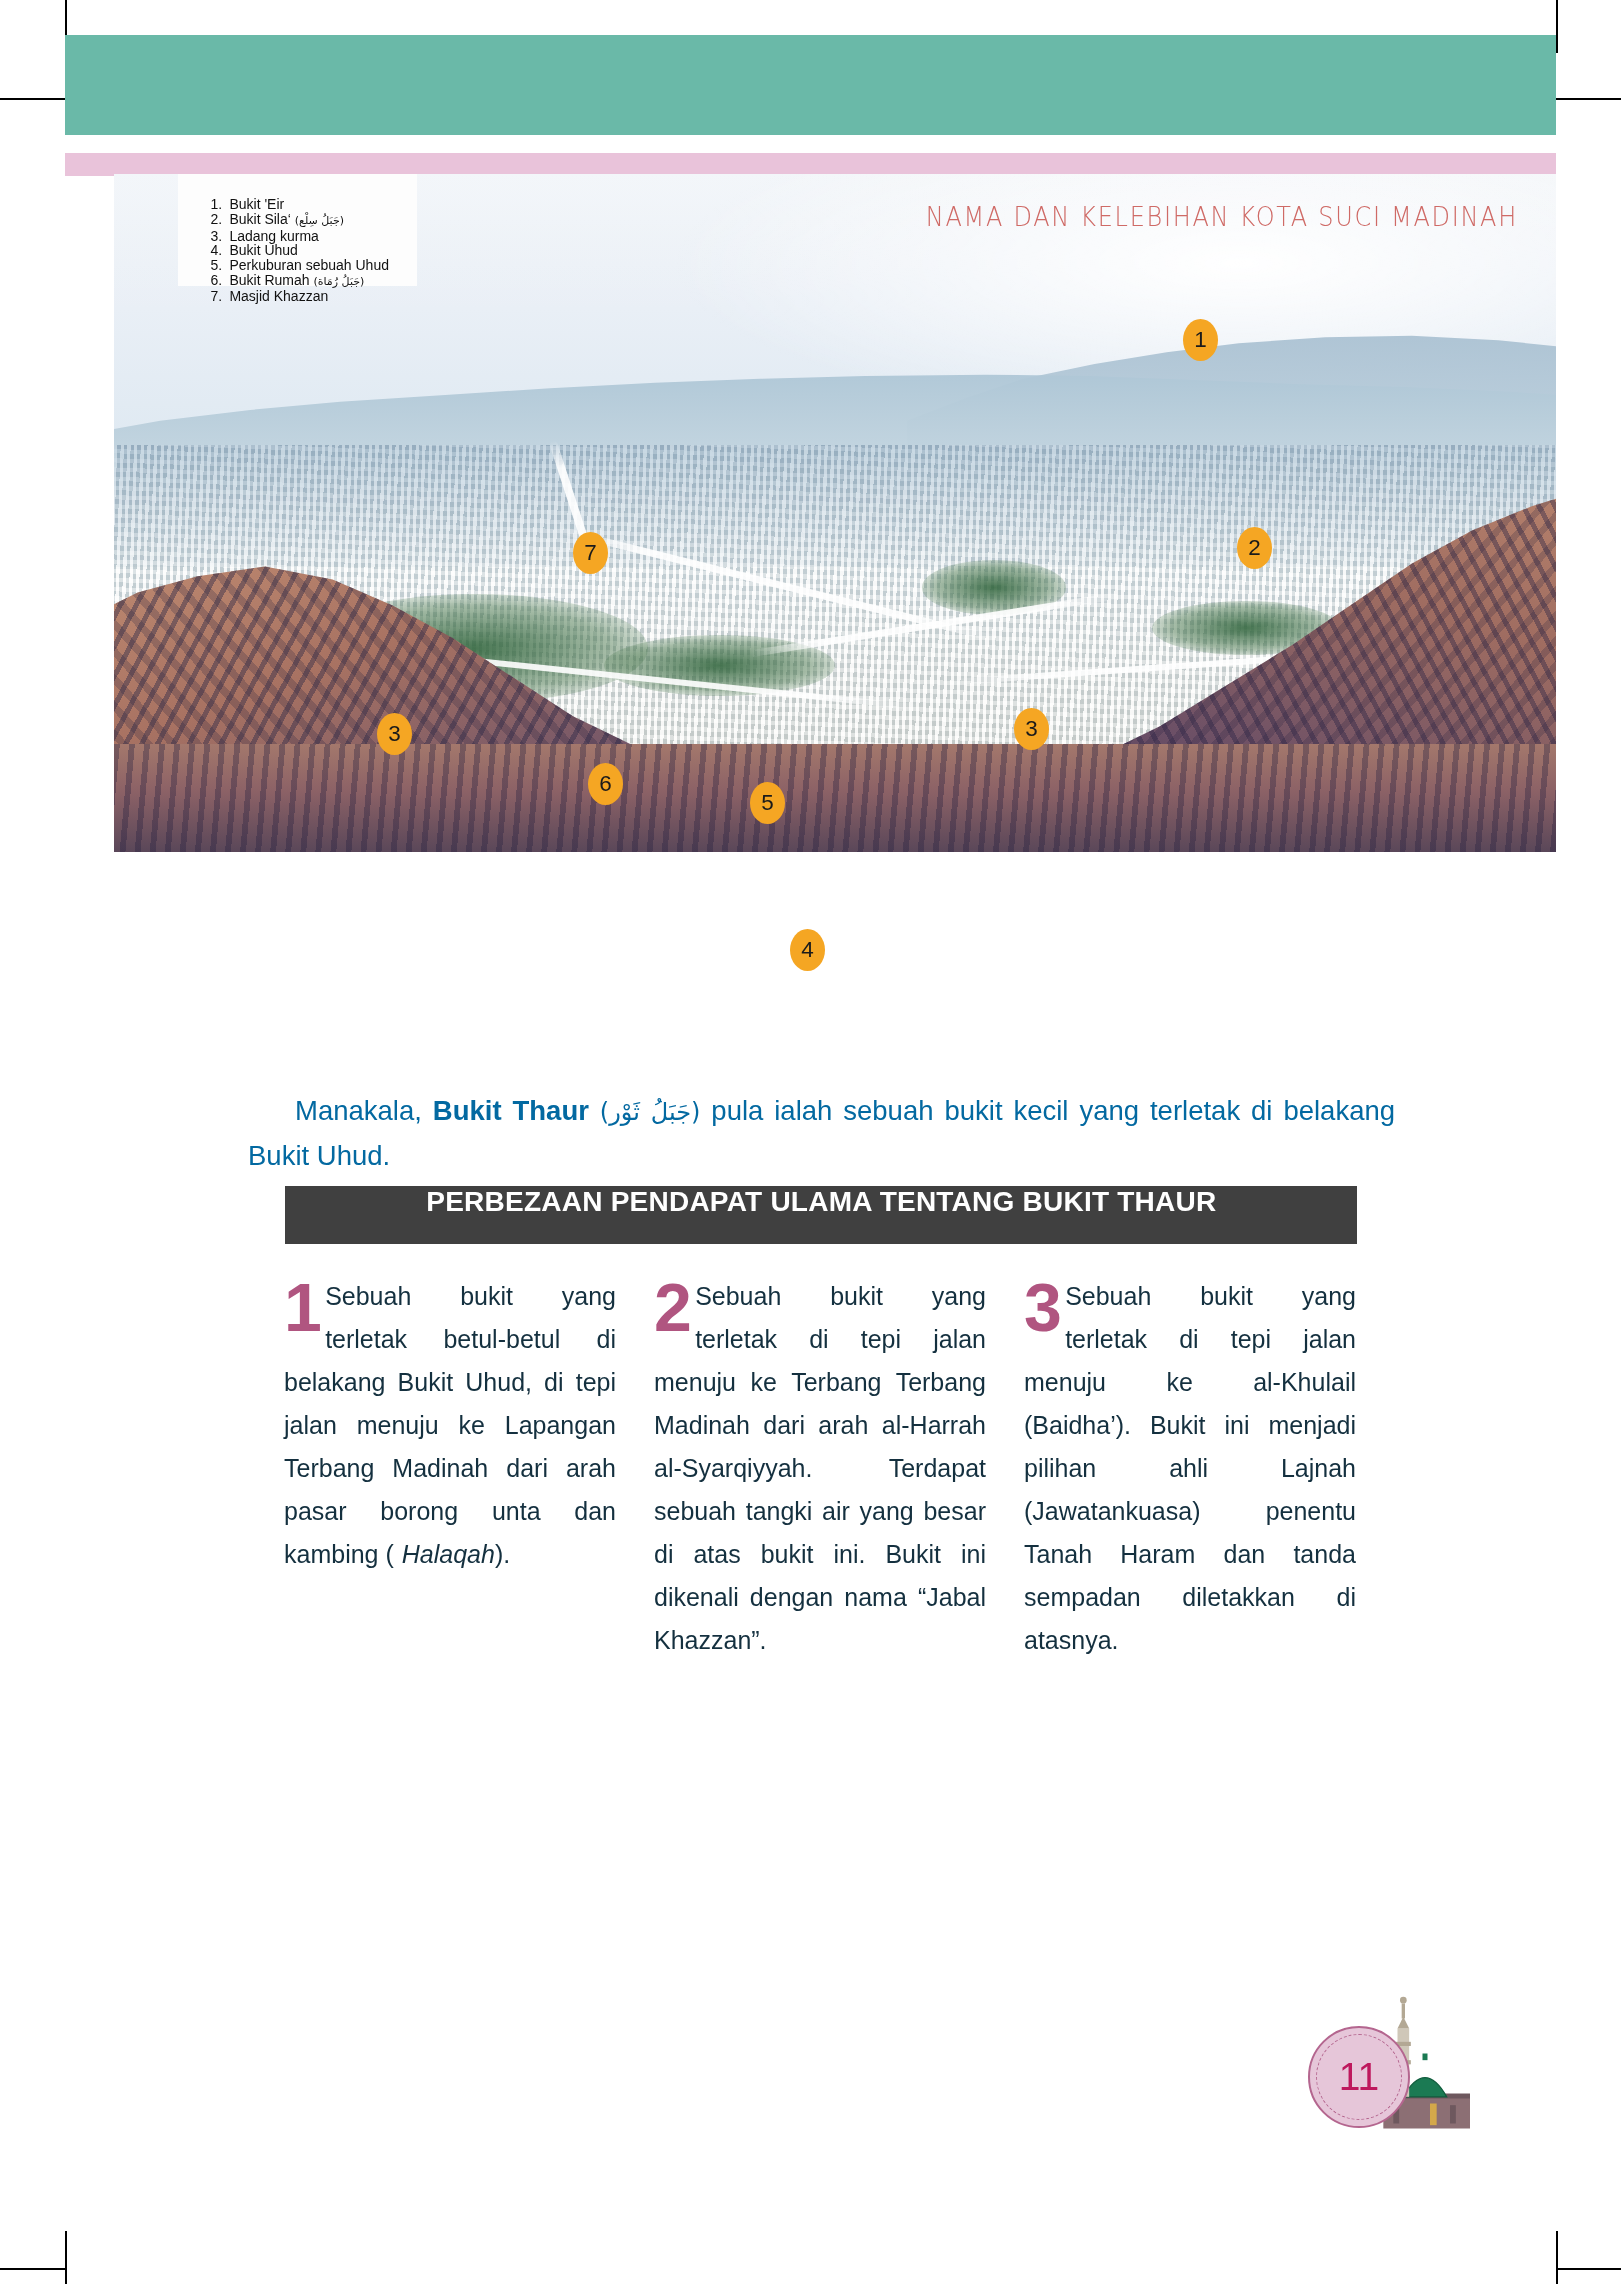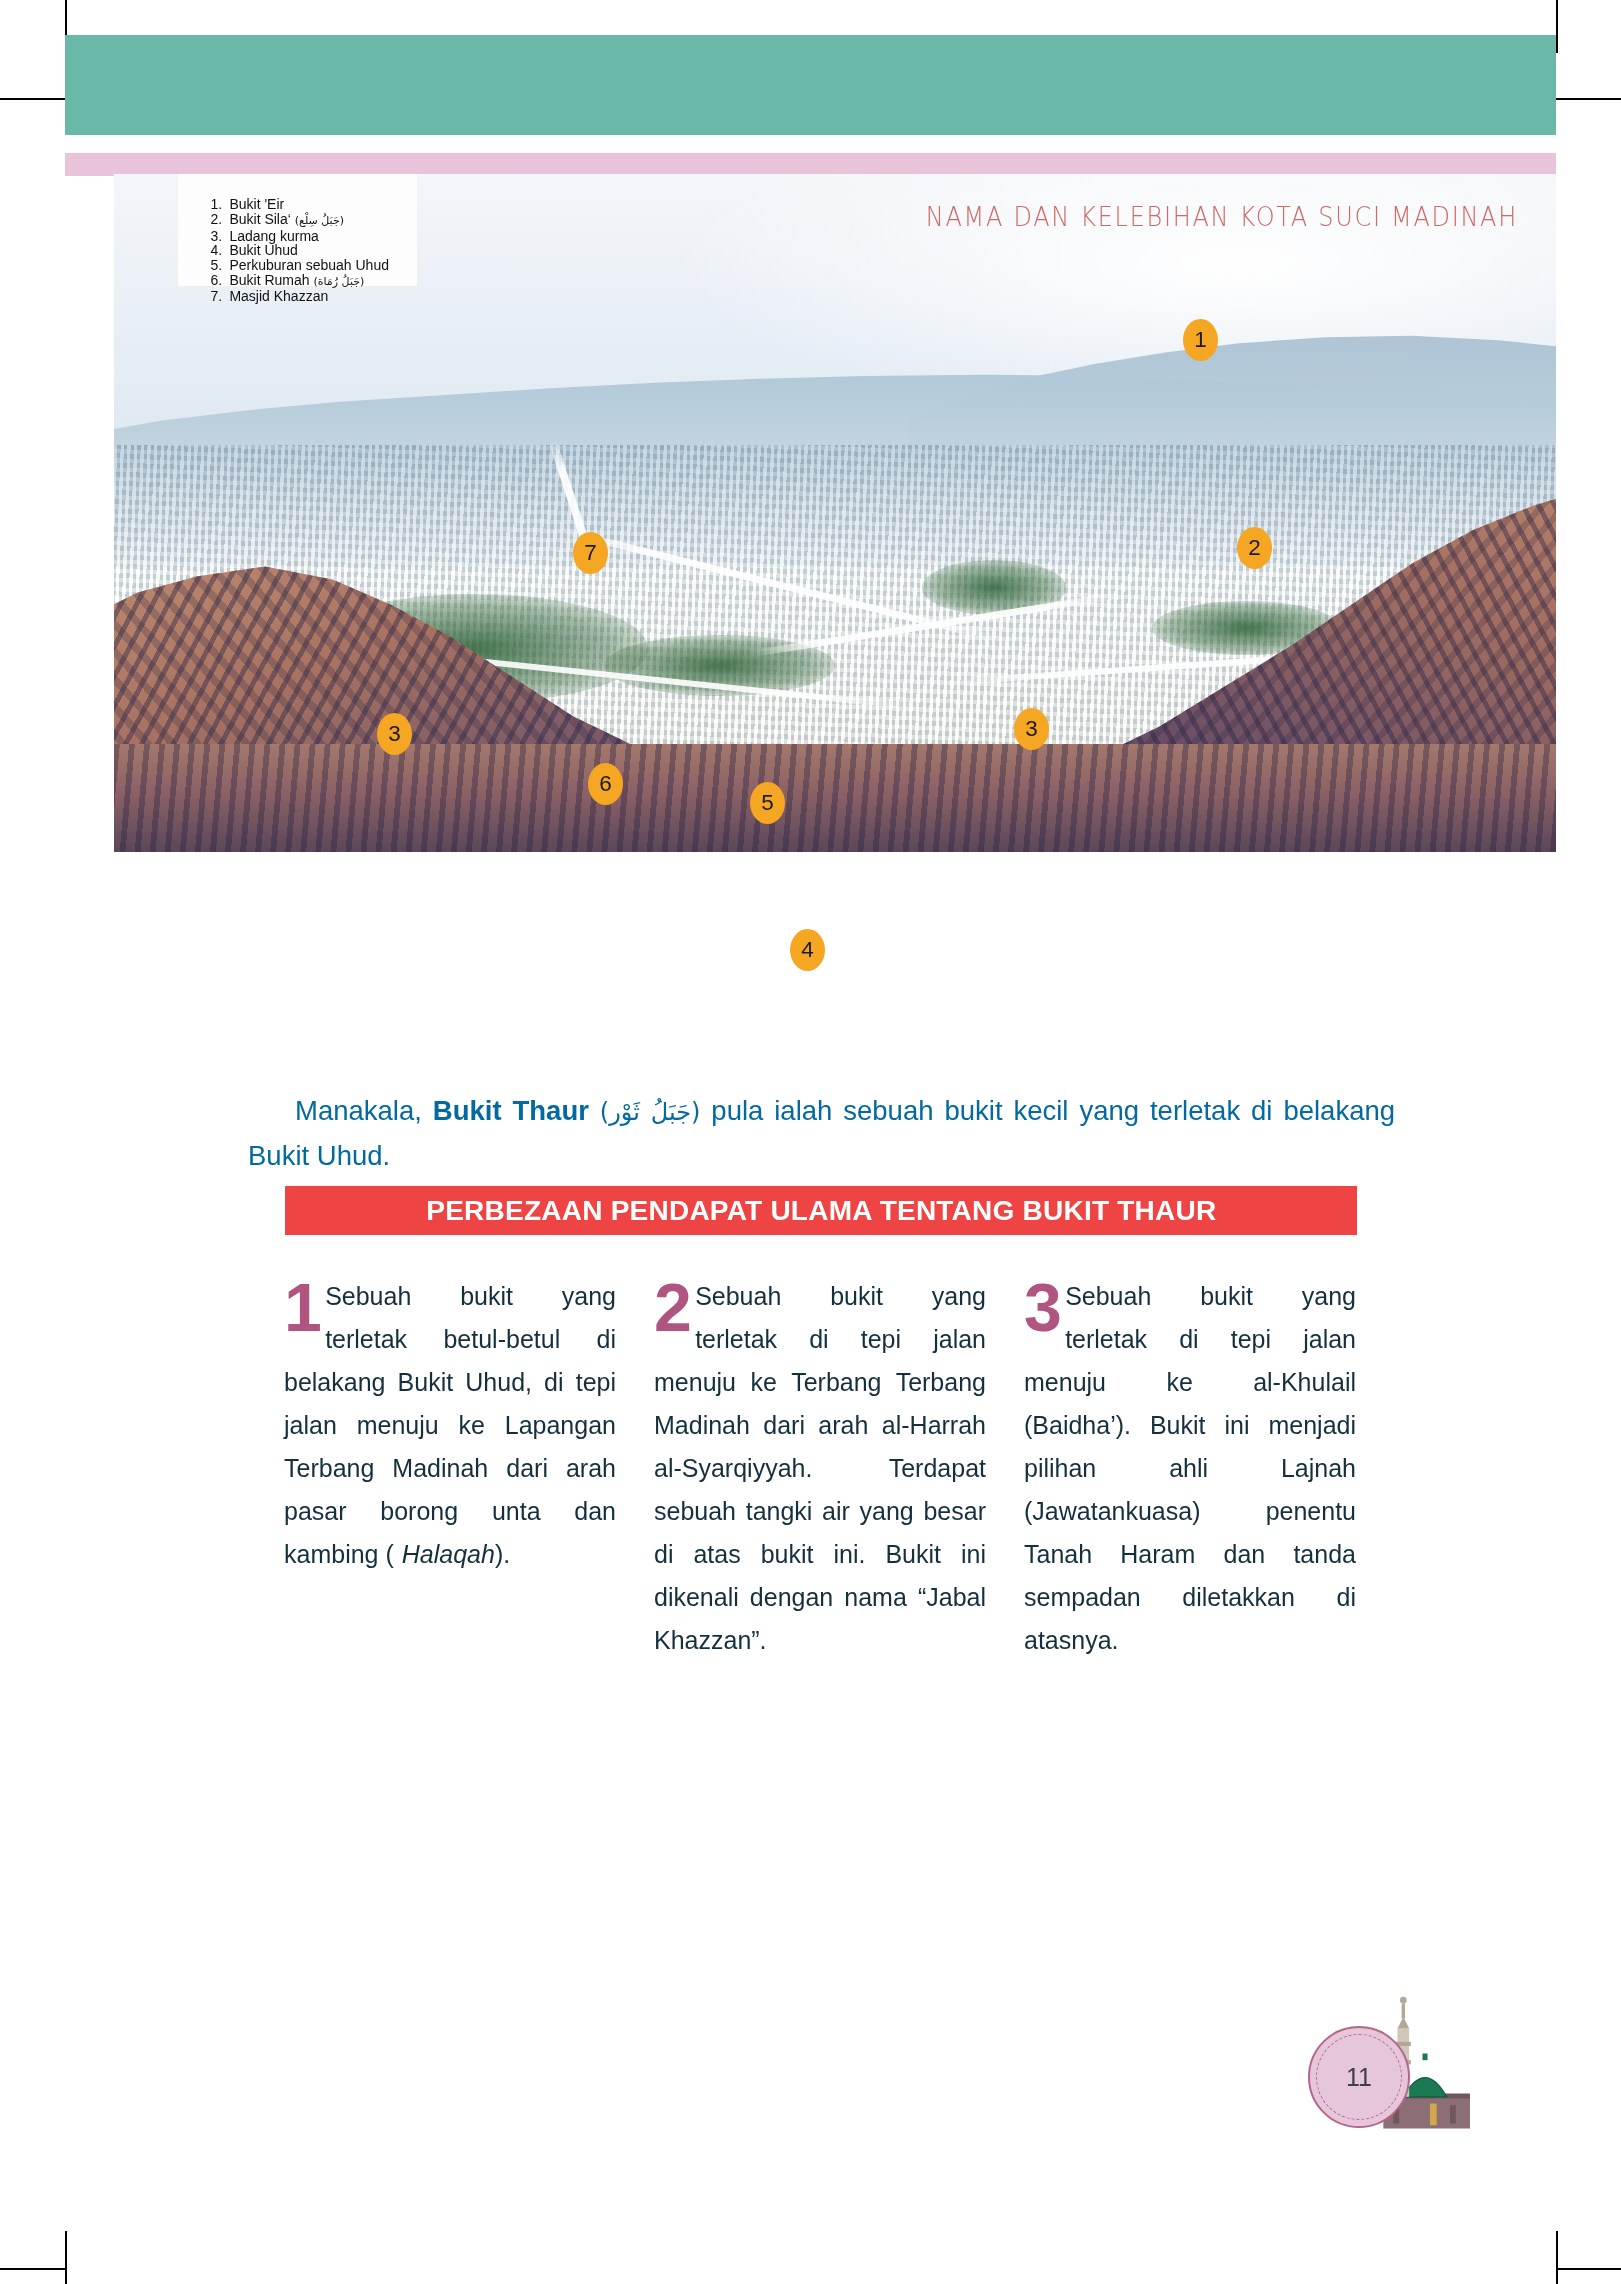--- a/index.html
+++ b/index.html
@@ -209,24 +209,23 @@
     direction: rtl;
     unicode-bidi: isolate;
   }
 
   
   #banner {
     position: absolute;
     left: 285px;
     top: 1186px;
     width: 1072px;
-    height: 49px;
-    background: #ef4444;
+    height: 58px;
+    background: #404040;
     display: flex;
-    align-items: center;
     justify-content: center;
   }
   #banner-text {
     color: #ffffff;
     font-size: 27.5px;
     font-weight: bold;
     letter-spacing: 0.2px;
     transform: scaleX(1.02);
     white-space: nowrap;
     font-family: "Liberation Sans", sans-serif;
@@ -282,22 +281,22 @@
     align-items: center;
     justify-content: center;
   }
   #page-badge .inner-dash {
     position: absolute;
     inset: 5.8px;
     border-radius: 50%;
     border: 1.7px dashed #b4668f;
   }
   #page-number {
-    font-size: 25px;
-    color: #404040;
+    font-size: 39px;
+    color: #be185d;
     position: relative;
     z-index: 2;
     font-family: "Liberation Sans", sans-serif;
   }
 </style>
 </head>
 <body>
 
 <div class="crop v" style="left:65px;  top:0px;    height:53px;"></div>
 <div class="crop h" style="left:0px;   top:98px;  width:65px;"></div>

